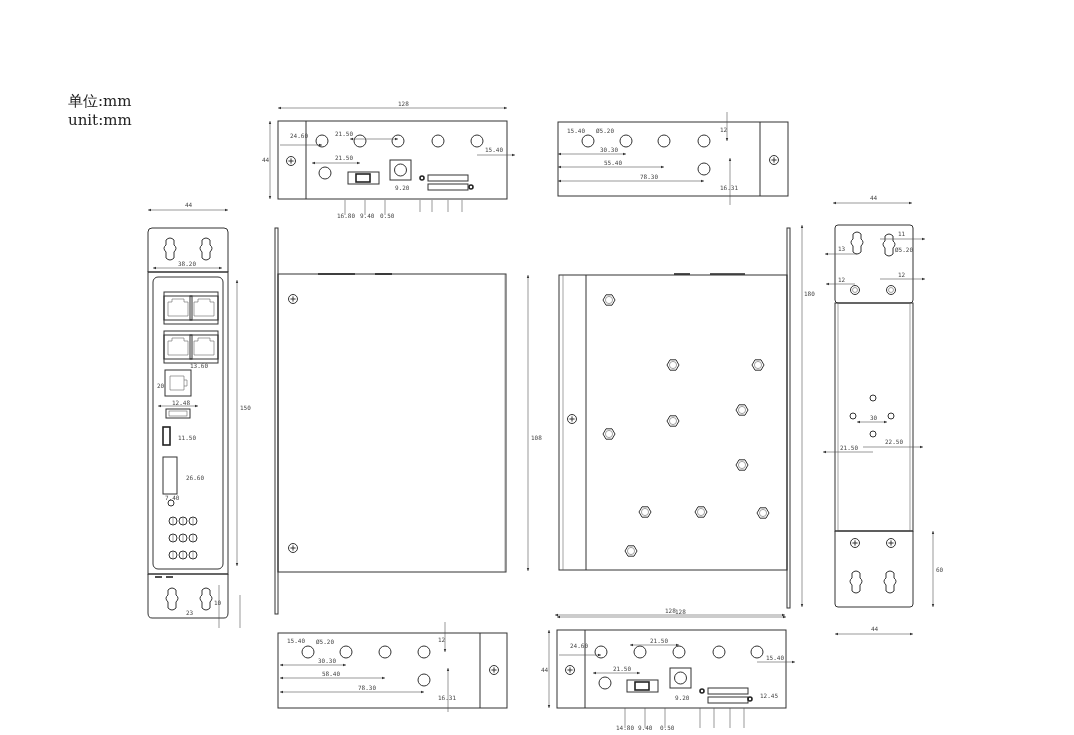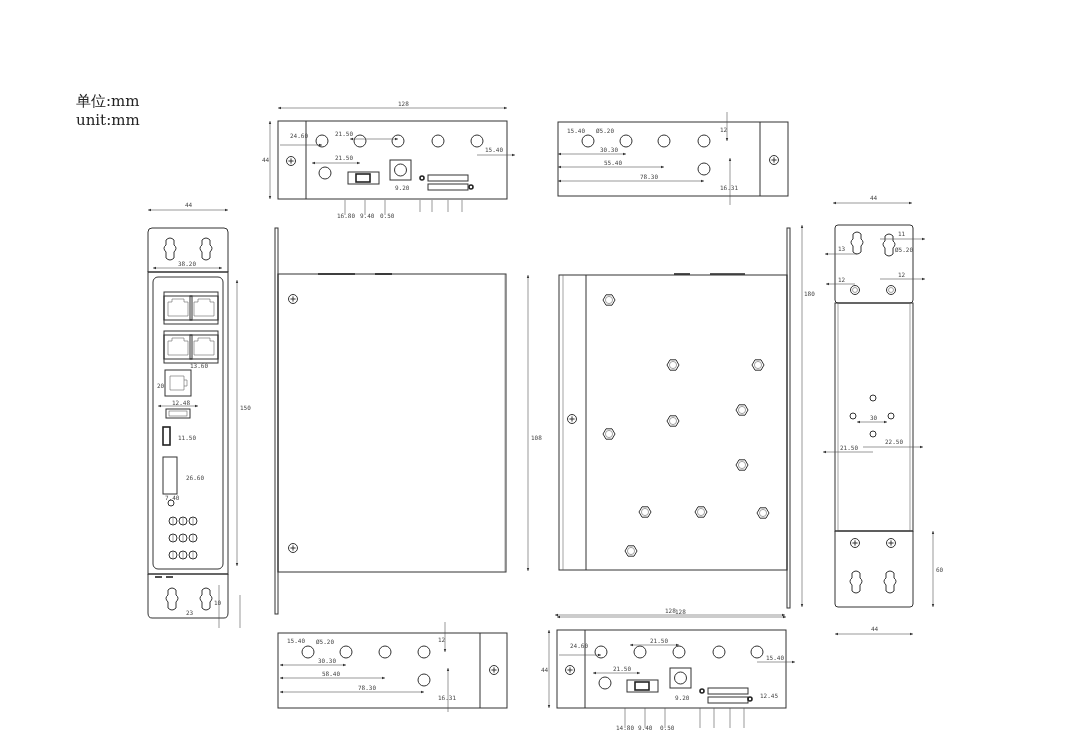--- a/index.html
+++ b/index.html
@@ -1,17 +1,17 @@
 <!DOCTYPE html>
 <html><head>
 <meta charset="utf-8">
 <style>
   html, body { margin:0; padding:0; background:#ffffff; }
   body { width:1074px; height:735px; position:relative; overflow:hidden; font-family:"DejaVu Sans", sans-serif; }
-  .unit-label { position:absolute; left:76px; top:92px; font-family:"DejaVu Serif", serif; font-size:15px; line-height:19px; color:#222; }
+  .unit-label { position:absolute; left:68px; top:92px; font-family:"DejaVu Serif", serif; font-size:15px; line-height:19px; color:#222; }
   svg { position:absolute; left:0; top:0; }
   .ln { stroke:#333; stroke-width:1; fill:none; }
   .thin { stroke:#666; stroke-width:0.6; fill:none; }
   .dim { stroke:#555; stroke-width:0.6; fill:none; }
   .thick { stroke:#222; stroke-width:1.6; fill:none; }
   .dtxt { font-family:"DejaVu Sans Mono", monospace; font-size:6px; fill:#444; }
 </style>
 </head>
 <body>
 

